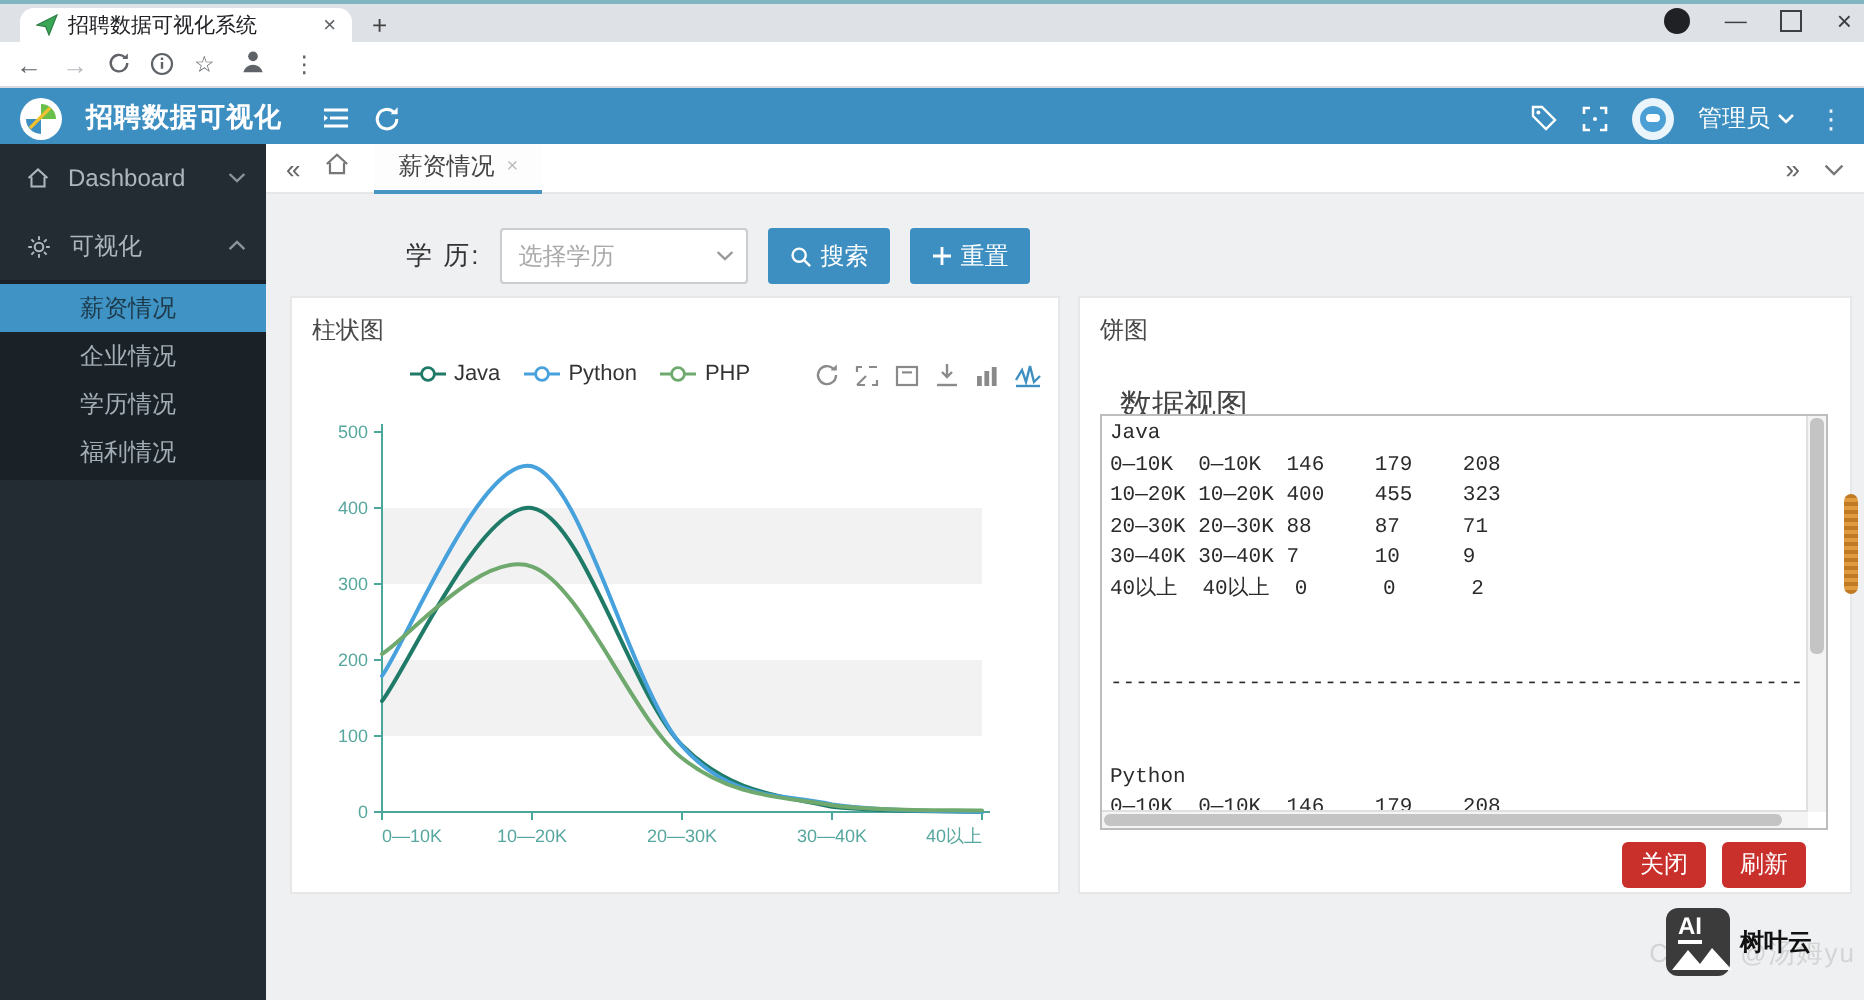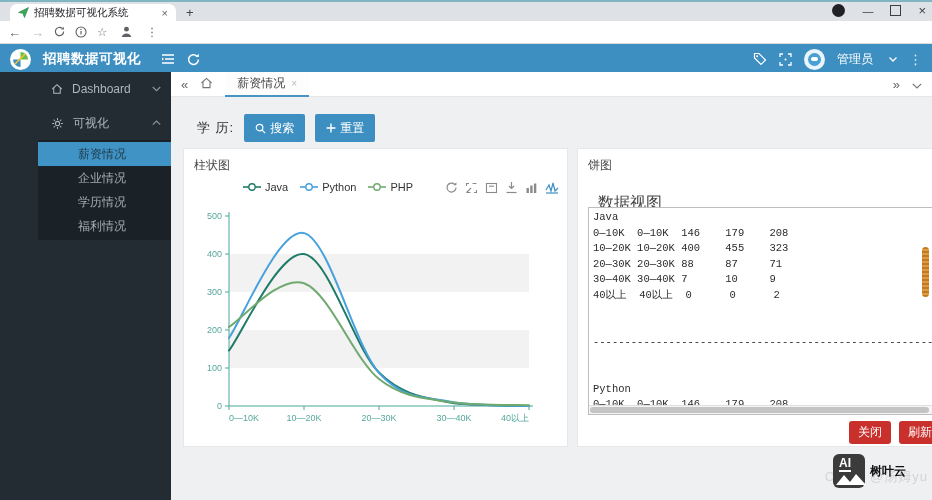--- a/index.html
+++ b/index.html
@@ -28,42 +28,42 @@
   
   .app-header{height:30px;background:#3e8fc1;display:flex;align-items:center;color:#fff;padding:0 10px;gap:12px;}
   .logo{width:21px;height:21px;border-radius:50%;background:#fff;position:relative;overflow:hidden;flex:none;}
   .logo svg{position:absolute;left:2px;top:2px;}
   .app-title{font-size:13.5px;font-weight:bold;letter-spacing:.5px;margin-right:8px;white-space:nowrap;}
   .hicon{color:#eaf3f9;display:inline-flex;align-items:center;}
   .app-header .spacer{flex:1;}
   .avatar{width:21px;height:21px;border-radius:50%;background:#eaf4fb;position:relative;flex:none;overflow:hidden;}
   .avatar .bot{position:absolute;left:4px;top:4px;width:13px;height:13px;border-radius:50%;background:#4aa0d5;}
   .avatar .bot::after{content:"";position:absolute;left:3px;top:4px;width:7px;height:4px;border-radius:2px;background:#fff;}
-  .admin{font-size:12px;display:flex;align-items:center;gap:16px;}
+  .admin{font-size:12px;display:flex;align-items:center;gap:4px;}
 
   
   .app-body{position:absolute;top:72px;left:0;right:0;bottom:0;display:flex;}
-  .sidebar{width:133px;background:#232c33;color:#aeb6bd;flex:none;padding-left:38px;}
+  .sidebar{width:133px;background:#232c33;color:#aeb6bd;flex:none;}
   .side-item{height:34px;display:flex;align-items:center;gap:9px;padding:0 10px 0 13px;font-size:12px;cursor:pointer;}
   .side-item .lbl{flex:1;}
   .side-item svg{flex:none;}
   .submenu{background:#1a2127;padding:2px 0;}
   .submenu-item{height:24px;line-height:24px;padding-left:40px;font-size:12px;color:#a3adb5;cursor:pointer;}
   .submenu-item.active{background:#4093c5;color:#1d3a4a;}
 
   .main{flex:1;background:#eef0f1;position:relative;overflow:hidden;}
   .tabbar{height:24px;background:#fff;border-bottom:1px solid #e6e6e6;display:flex;align-items:center;
     padding:0 10px;gap:12px;color:#666;}
   .tb-ch{font-size:13px;color:#666;}
   .page-tab{height:24px;display:flex;align-items:center;gap:6px;padding:0 12px;font-size:12px;color:#444;
     border-bottom:2px solid #4795c2;background:#fdfdfd;}
   .page-tab .x{color:#bbb;font-size:10px;}
   .tabbar .spacer{flex:1;}
 
-  .filters{display:flex;align-items:center;gap:10px;padding:17px 0 0 26px;}
+  .filters{display:flex;align-items:center;gap:10px;padding:17px 0 0 26px;margin-left:44px;}
   .f-label{font-size:13px;color:#333;letter-spacing:1px;}
   .f-select{width:108px;height:26px;background:#fff;border:1px solid #ccc;border-radius:2px;display:flex;
     align-items:center;padding:0 6px 0 8px;font-size:12px;color:#aaa;justify-content:space-between;cursor:pointer;}
   .btn-blue{height:28px;background:#3e8fc1;color:#fff;border:none;border-radius:2px;font-size:12px;
     display:inline-flex;align-items:center;gap:4px;padding:0 11px;cursor:pointer;font-family:inherit;}
 
   .cards{position:absolute;left:12px;top:76px;display:flex;gap:9px;}
   .card{background:#fff;border:1px solid #e7e7e7;height:297px;position:relative;}
   .card.leftc{width:383px;}
   .card.rightc{width:385px;}
@@ -231,20 +231,26 @@
         </span>
         <span class="spacer"></span>
         <span class="tb-ch">»</span>
         <span><svg width="10" height="6" viewBox="0 0 10 6">
               <path d="M0.8 0.8 L5 5 L9.2 0.8" fill="none" stroke="#777" stroke-width="1.2"></path>
             </svg></span>
       </div>
 
       <div class="filters">
         <span class="f-label">学 历:</span>
+        <span class="f-select">
+          <span>选择学历</span>
+          <svg width="9" height="6" viewBox="0 0 9 6">
+              <path d="M0.8 1 L4.5 4.6 L8.2 1" fill="none" stroke="#999" stroke-width="1.2"></path>
+            </svg>
+        </span>
         <button class="btn-blue">
           <svg width="11" height="11" viewBox="0 0 12 12">
               <circle cx="5" cy="5" r="3.6" fill="none" stroke="#fff" stroke-width="1.3"></circle>
               <path d="M7.8 7.8 L11 11" stroke="#fff" stroke-width="1.3"></path>
             </svg>
           <span>搜索</span>
         </button>
         <button class="btn-blue">
           <svg width="10" height="10" viewBox="0 0 10 10">
               <path d="M5 0.5v9M0.5 5h9" stroke="#fff" stroke-width="1.4"></path>

